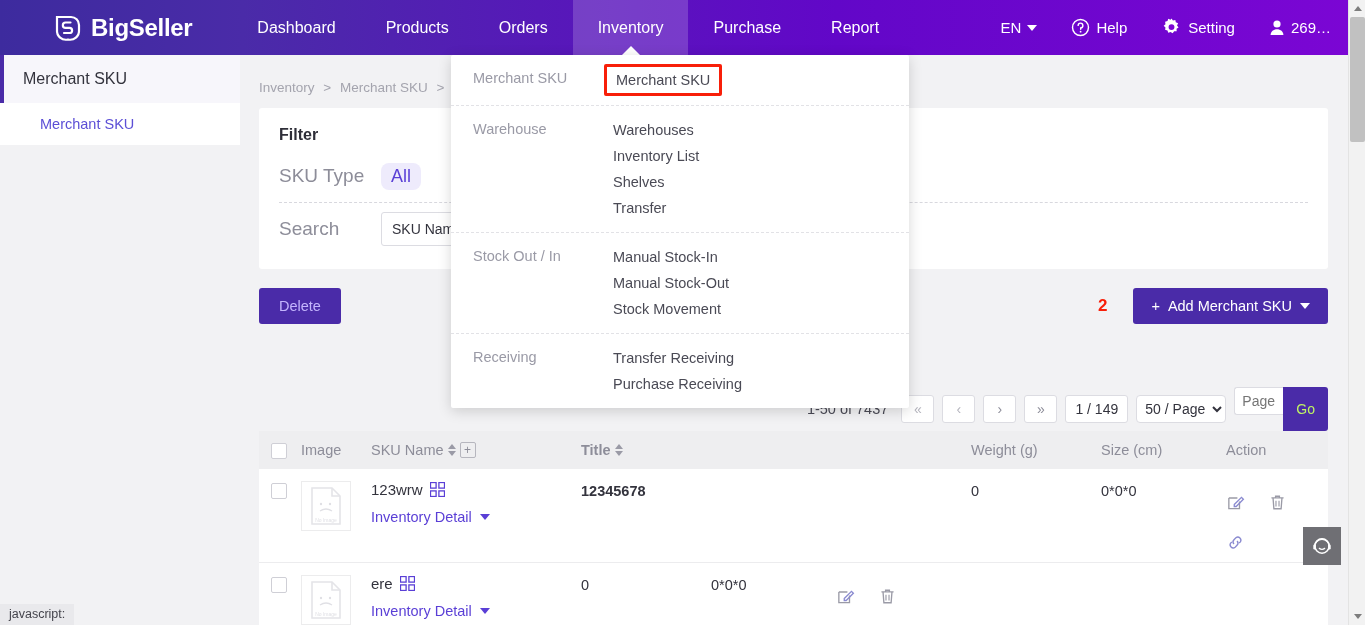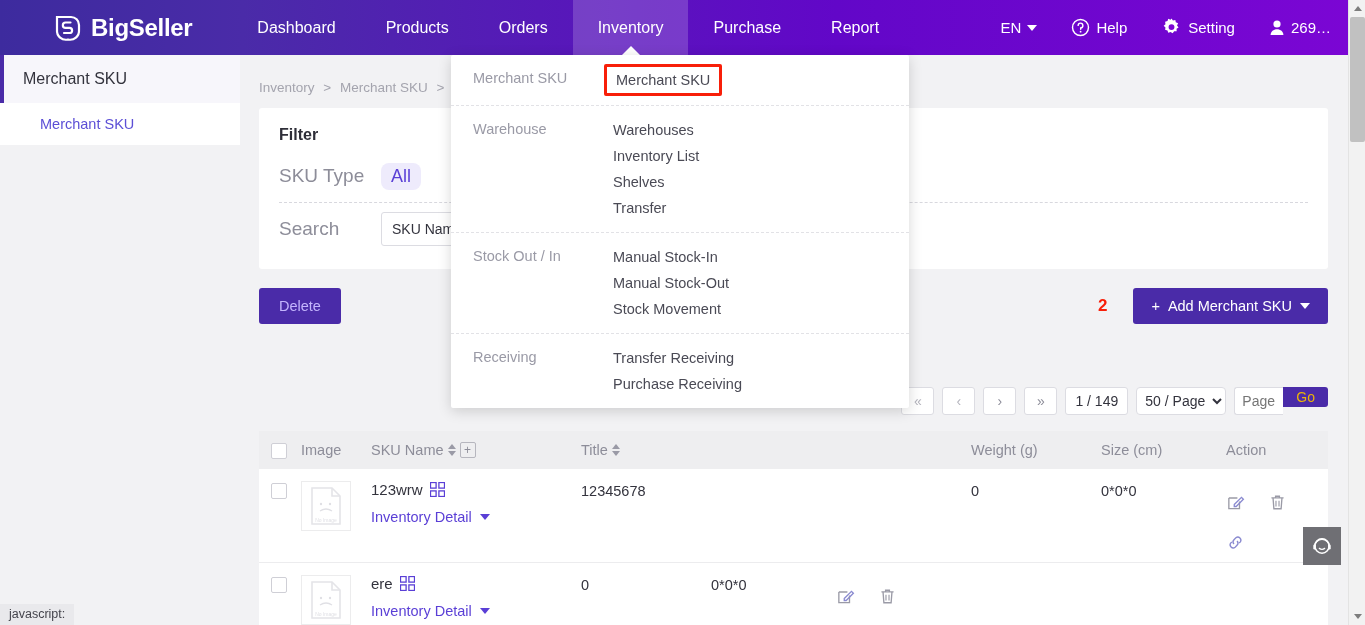--- a/index.html
+++ b/index.html
@@ -148,35 +148,35 @@
     height: 28px; border: 1px solid #dcdce2; background: #fff; border-radius: 4px;
     font-size: 14px; color: #33333d; padding: 0 4px;
     font-family: "Liberation Sans", sans-serif; cursor: pointer;
   }
   .pg-page {
     width: 49px; height: 28px; border: 1px solid #dcdce2; border-right: none;
     border-radius: 3px 0 0 3px; font-size: 14px; padding: 0 7px;
     font-family: "Liberation Sans", sans-serif; color: #33333d;
   }
   .pg-go {
-    height: 20px; padding: 0 13px; background: #4a2ba8; color: #eab308; border: none;
+    height: 44px; padding: 0 13px; background: #4a2ba8; color: #bef264; border: none;
     border-radius: 0 3px 3px 0; font-size: 14px; cursor: pointer;
     font-family: "Liberation Sans", sans-serif;
   }
   .pg-grp { display: flex; }
 
   
   .table { position: absolute; top: 376px; left: 19px; right: 20px; background: #fff; }
   .trow { display: flex; align-items: flex-start; }
   .thead { background: #eeeef0; height: 38px; align-items: center; }
   .tbody-row { border-bottom: 1px solid #ececee; min-height: 81px; padding-top: 12px; }
   .c-check { width: 42px; padding-left: 12px; flex-shrink: 0; padding-top: 2px; }
   .c-img { width: 70px; flex-shrink: 0; }
   .c-sku { width: 210px; flex-shrink: 0; }
-  .c-title { width: 390px; flex-shrink: 0; }
+  .c-title { width: 390px; flex-shrink: 0; font-weight: bold; }
   .c-weight { width: 130px; flex-shrink: 0; }
   .c-size { width: 125px; flex-shrink: 0; }
   .c-action { flex: 1; }
   .th { color: #8d8d99; font-size: 14.5px; display: flex; align-items: center; gap: 4px; }
   .chk {
     width: 16px; height: 16px; border: 1px solid #cfcfd6; border-radius: 2px;
     background: #fff; display: block; cursor: pointer;
   }
   .sorter { display: inline-flex; flex-direction: column; gap: 2px; cursor: pointer; }
   .sorter i {

